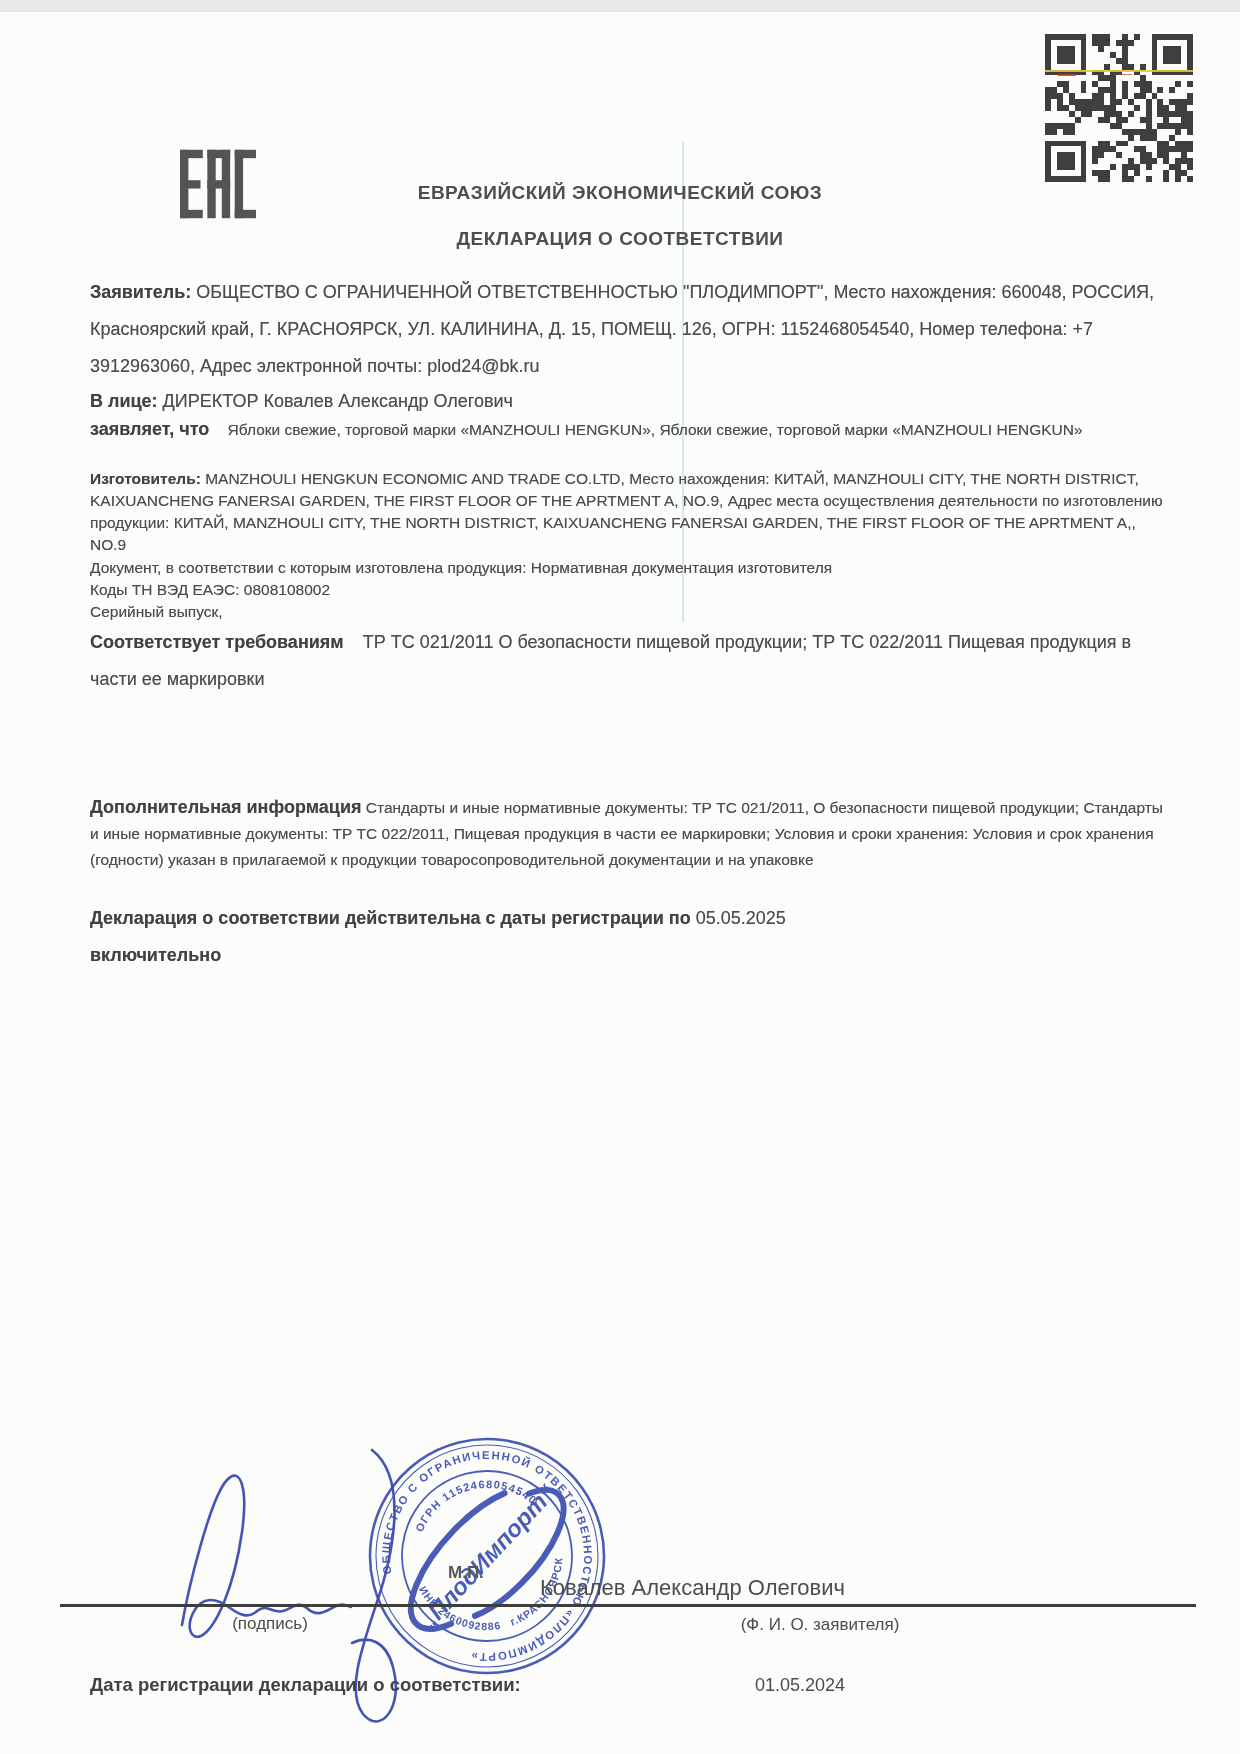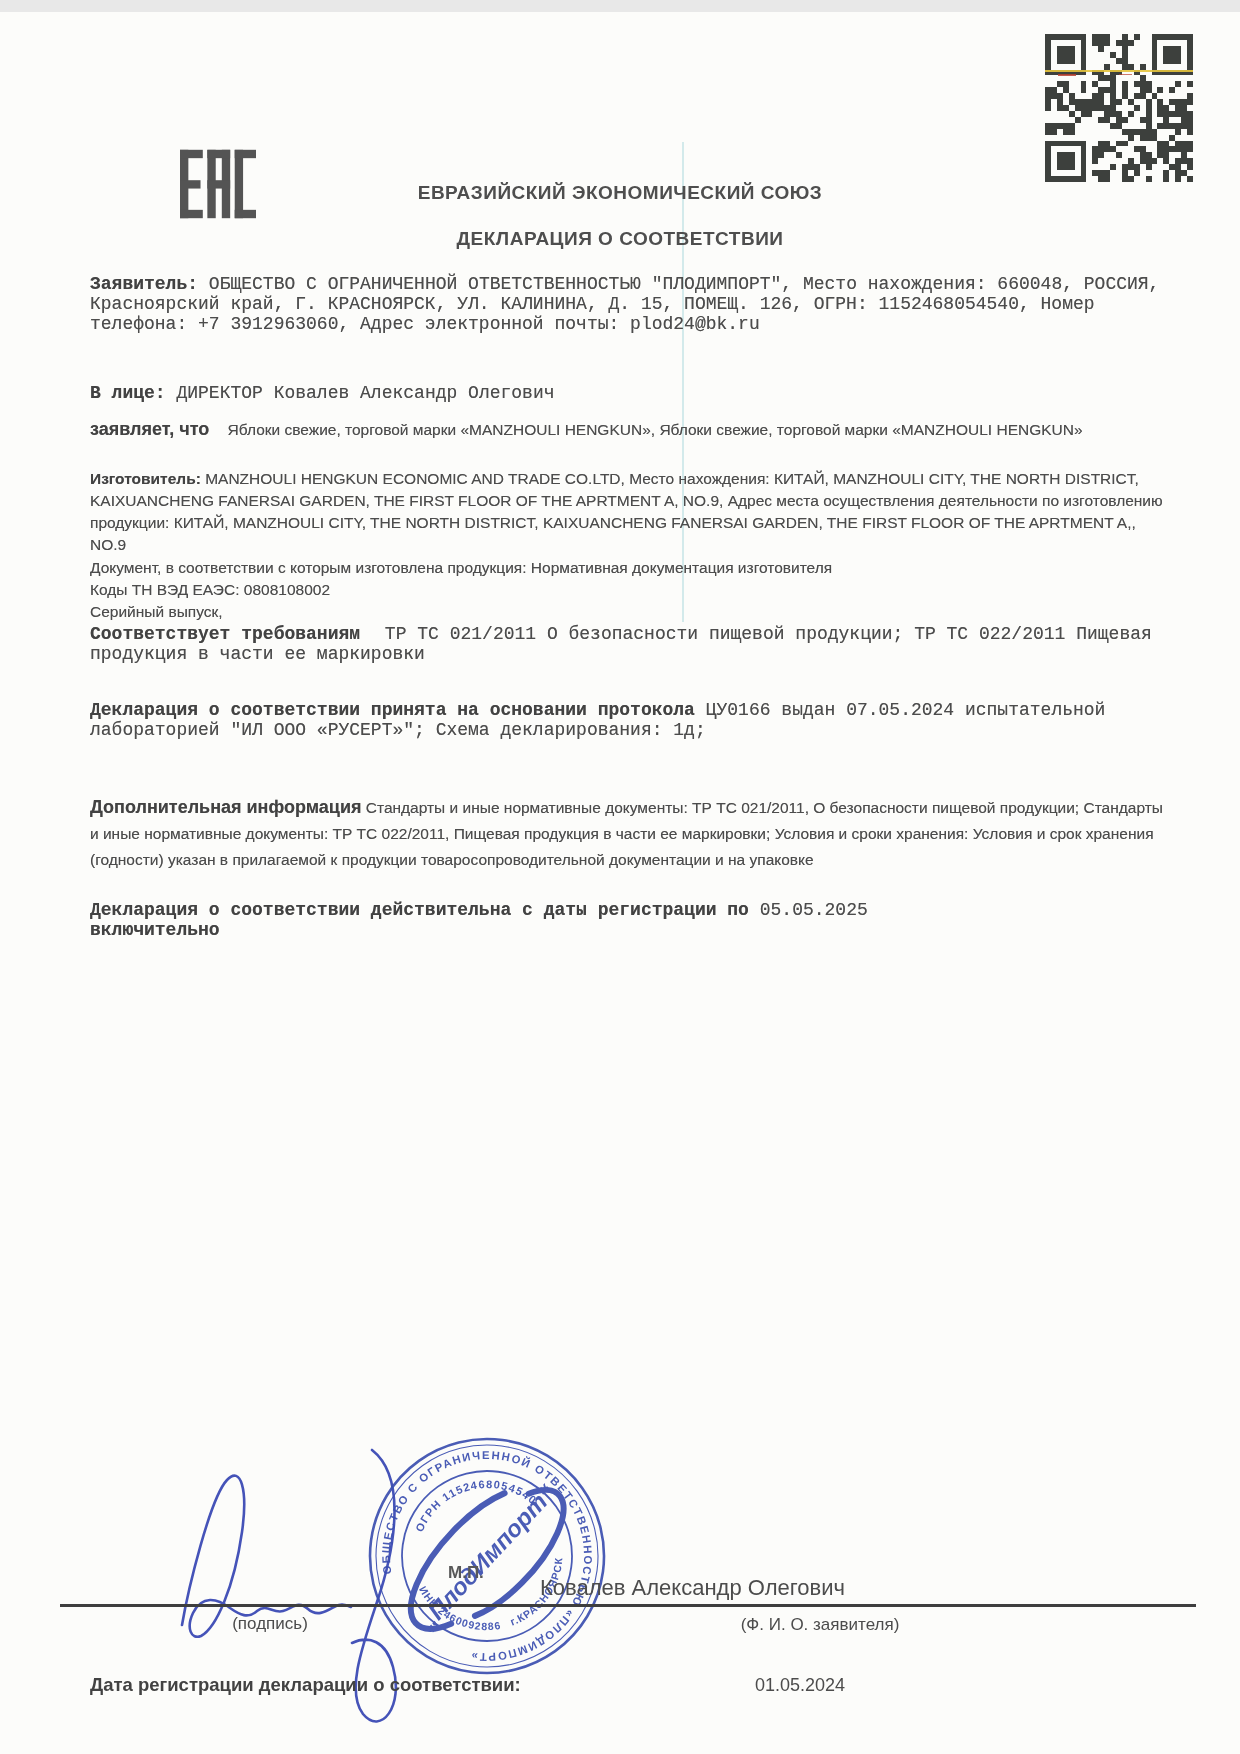--- a/index.html
+++ b/index.html
@@ -23,21 +23,21 @@
   .doc-title{
     position:absolute;left:90px;top:216px;width:1060px;
     text-align:center;font-size:19px;font-weight:bold;color:#4e4e4e;
     letter-spacing:.5px;
   }
   .para{
     position:absolute;left:90px;width:1078px;
     font-size:15.5px;line-height:22px;color:#4c4c4c;
     text-shadow:0 0 .4px rgba(80,80,80,.55);
   }
-  .para.lg{font-size:18px;line-height:20px;font-family:Liberation Mono, monospace;}
+  .para.lg{font-size:18px;line-height:37px;}
   .para.md{line-height:25px;}
   .para.addl{line-height:26px;}
   .lbl{font-weight:bold;color:#424242;}
   .lbl.lg{font-size:18px;}
   .gap{display:inline-block;width:14px;}
   .stamp-wrap{position:absolute;left:367px;top:1424px;width:240px;height:240px;transform:rotate(-14deg);opacity:.92;}
   .sig-wrap{position:absolute;left:140px;top:1428px;width:330px;height:300px;}
   .mp-label{position:absolute;left:448px;top:1551px;font-size:17px;font-weight:bold;color:#585858;}
   .signer-name{position:absolute;left:540px;top:1563px;font-size:22px;color:#4c4c4c;}
   .sig-rule{position:absolute;left:60px;top:1592px;width:1136px;height:2.5px;background:#3e3e3e;}
@@ -337,24 +337,20 @@
 
   <div class="para" style="top:545px">Документ, в соответствии с которым изготовлена продукция: Нормативная документация изготовителя</div>
   <div class="para" style="top:567px">Коды ТН ВЭД ЕАЭС: 0808108002</div>
   <div class="para" style="top:589px">Серийный выпуск,</div>
 
   <div class="para lg" style="top:612px">
     <span class="lbl lg">Соответствует требованиям</span><span class="gap"></span>
     <span>ТР ТС 021/2011 О безопасности пищевой продукции; ТР ТС 022/2011 Пищевая продукция в части ее маркировки</span>
   </div>
 
-  <div class="para lg" style="top:688px">
-    <span class="lbl lg">Декларация о соответствии принята на основании протокола</span>
-    <span>ЦУ0166 выдан 07.05.2024 испытательной лабораторией "ИЛ ООО «РУСЕРТ»"; Схема декларирования: 1д;</span>
-  </div>
 
   <div class="para addl" style="top:782px">
     <span class="lbl lg">Дополнительная информация</span>
     <span>Стандарты и иные нормативные документы: ТР ТС 021/2011, О безопасности пищевой продукции; Стандарты и иные нормативные документы: ТР ТС 022/2011, Пищевая продукция в части ее маркировки; Условия и сроки хранения: Условия и срок хранения (годности) указан в прилагаемой к продукции товаросопроводительной документации и на упаковке</span>
   </div>
 
   <div class="para lg" style="top:888px">
     <span class="lbl lg">Декларация о соответствии действительна с даты регистрации по</span>
     <span>05.05.2025</span><br>
     <span class="lbl lg">включительно</span>

